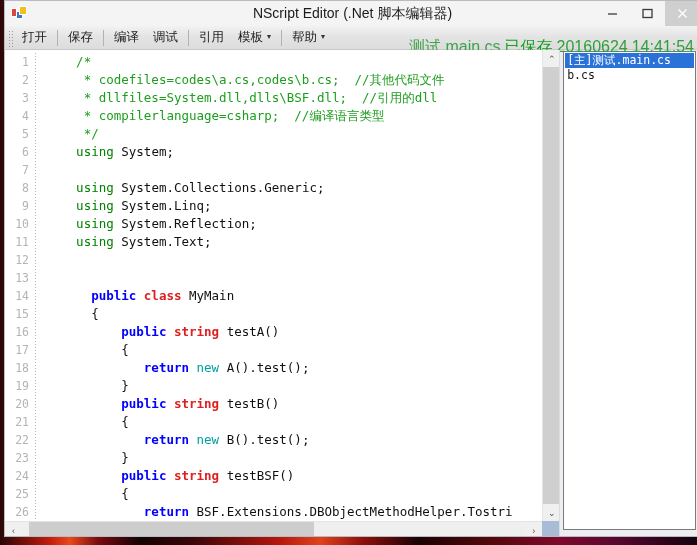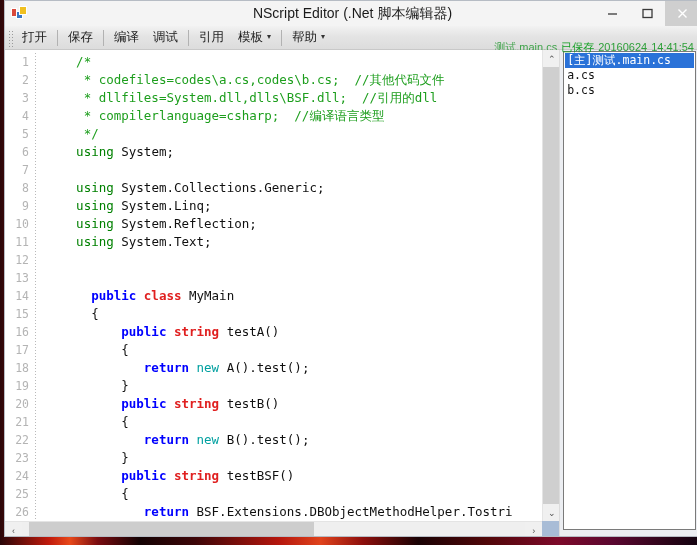--- a/index.html
+++ b/index.html
@@ -75,21 +75,21 @@
   .tb-item {
     font-size: 12.5px; color: #1c1c1c;
     padding: 2px 7px 3px 7px;
     white-space: nowrap; cursor: default;
     display: flex; align-items: center; gap: 4px;
   }
   .tb-sep { width: 1px; height: 16px; background: #b2b2b2; margin: 0 3px; flex: none; }
   .tb-caret { font-size: 8px; color: #333; line-height: 1; }
   #toolbar-status {
     margin-left: auto; margin-right: 6px;
-    font-size: 11px; color: #1f9e32; white-space: nowrap;
+    font-size: 16px; color: #1f9e32; white-space: nowrap;
     display: flex; gap: 4px; align-items: baseline;
   }
   #toolbar-status .sv-file { color: #3fa34a; }
   #toolbar-status .sv-state { color: #13a023; margin-top: 19px; }
   #toolbar-status .sv-time { color: #2fa03a; }
 
   
   #body-split { display: flex; height: 488px; background: #f0f0f0; }
 
   
@@ -275,19 +275,18 @@
         </div>
         <div class="arrow right">›</div>
       </div>
 
       <div id="corner-box"></div>
     </div>
 
     <div id="right-pane">
       <div id="file-list">
           <div class="file-item selected">[主]测试.main.cs</div>
-          <div class="file-item">a.cs</div>
           <div class="file-item">b.cs</div>
         </div>
     </div>
 
   </div>
 </div>
 
 </body></html>

